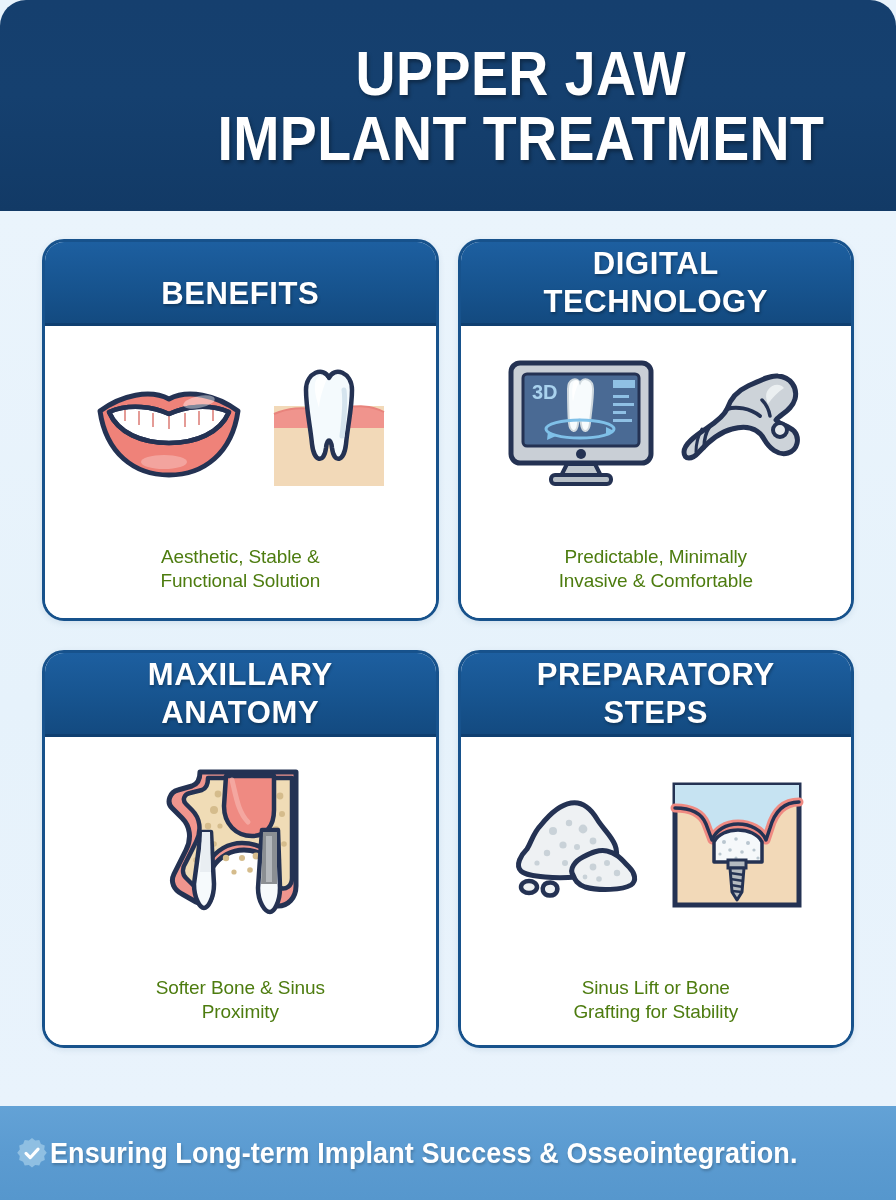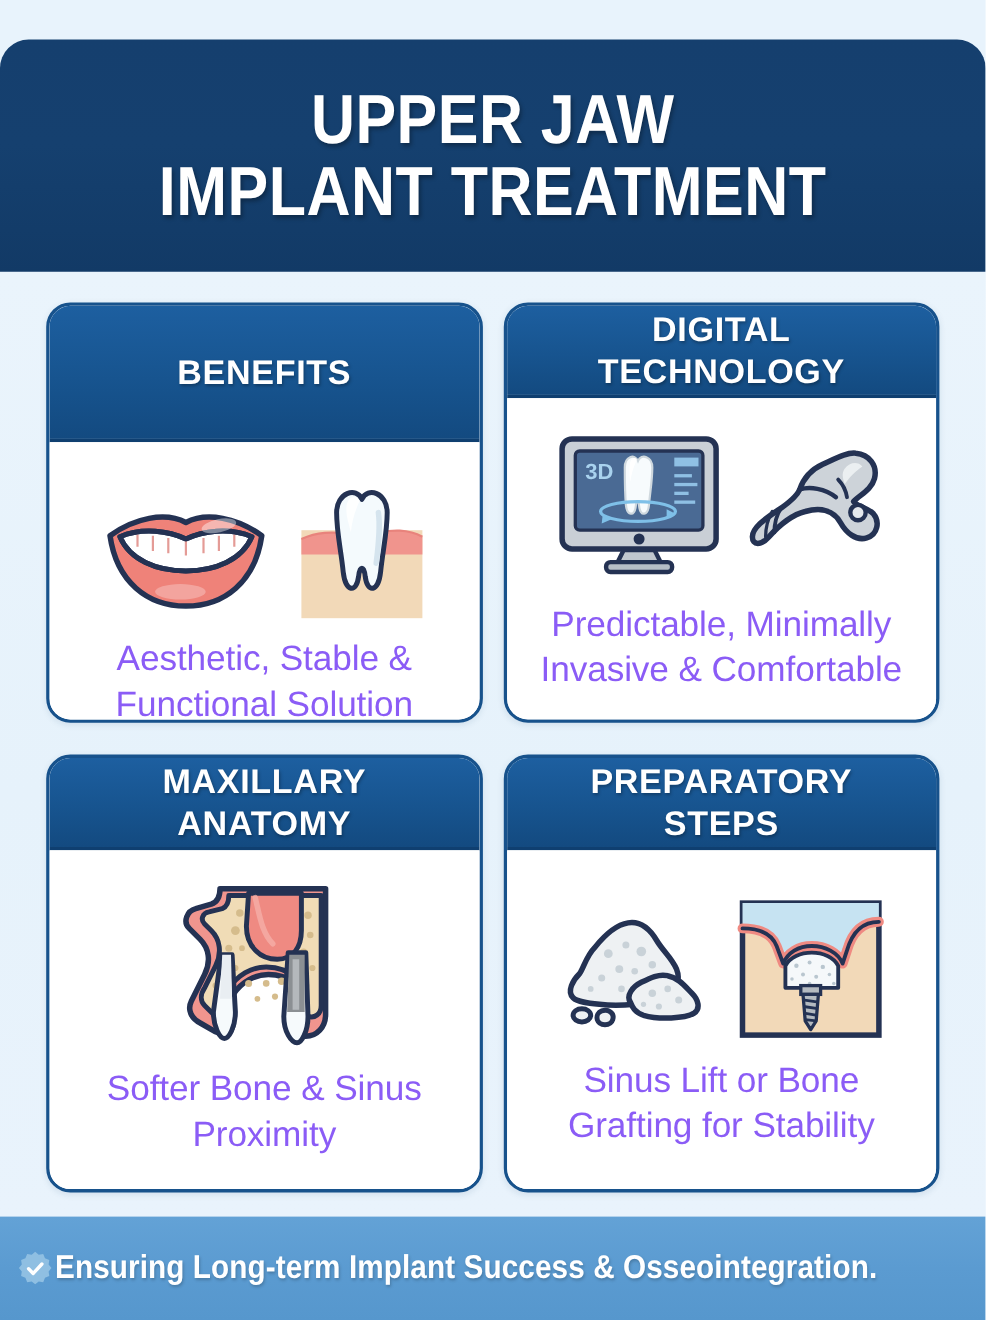--- a/index.html
+++ b/index.html
@@ -27,24 +27,23 @@
 
   
   .header {
     position: relative;
     height: 211px;
     background: linear-gradient(180deg, #153f6e 0%, #15406f 45%, #123a66 100%);
     border-top-left-radius: 26px;
     border-top-right-radius: 26px;
     display: flex;
     align-items: center;
-    justify-content: center;
+    justify-content: flex-end;
     flex: none;
     overflow: hidden;
-    margin-top: 36px;
   }
 
   .header-title {
     color: #ffffff;
     font-family: "Liberation Sans Narrow", "Liberation Sans", sans-serif;
     font-size: 63px;
     font-weight: 700;
     line-height: 1.02;
     letter-spacing: 0.5px;
     text-align: center;
@@ -83,21 +82,21 @@
 
   .card-head {
     background: linear-gradient(180deg, #1d5fa0 0%, #17548f 55%, #134a80 100%);
     border-bottom: 3px solid #0f3f70;
     display: flex;
     align-items: center;
     justify-content: center;
     padding: 10px 12px;
     flex: none;
   }
-  .card-head.h1 { height: 124px; }
+  .card-head.h1 { height: 84px; align-items: flex-end; }
   .card-head.h2 { height: 84px; }
 
   .card-title {
     color: #ffffff;
     font-size: 31px;
     font-weight: 700;
     line-height: 1.22;
     letter-spacing: 0.6px;
     text-align: center;
     text-transform: uppercase;
@@ -120,31 +119,31 @@
     align-items: center;
     justify-content: center;
     gap: 23px;
   }
   .art-1 { height: 150px; margin-top: 12px; }
   .art-2 { height: 150px; margin-top: 8px; }
   .art-3 { height: 168px; margin-top: 14px; }
   .art-4 { height: 160px; margin-top: 14px; }
 
   .card-caption {
-    color: #8b5cf6;
-    font-size: 32px;
+    color: #4d7c0f;
+    font-size: 19px;
     font-weight: 400;
     line-height: 1.30;
     text-align: center;
     letter-spacing: -0.1px;
     margin-top: auto;
     margin-bottom: 14px;
     padding: 0 4px;
   }
-  .card-caption.c3, .card-caption.c4 { margin-bottom: 26px; }
+  .card-caption.c3, .card-caption.c4 { margin-bottom: 10px; }
 
   
   .footer {
     height: 94px;
     background: linear-gradient(180deg, #63a2d6 0%, #5b9bd1 50%, #5697cd 100%);
     display: flex;
     align-items: center;
     justify-content: center;
     gap: 1px;
     flex: none;

